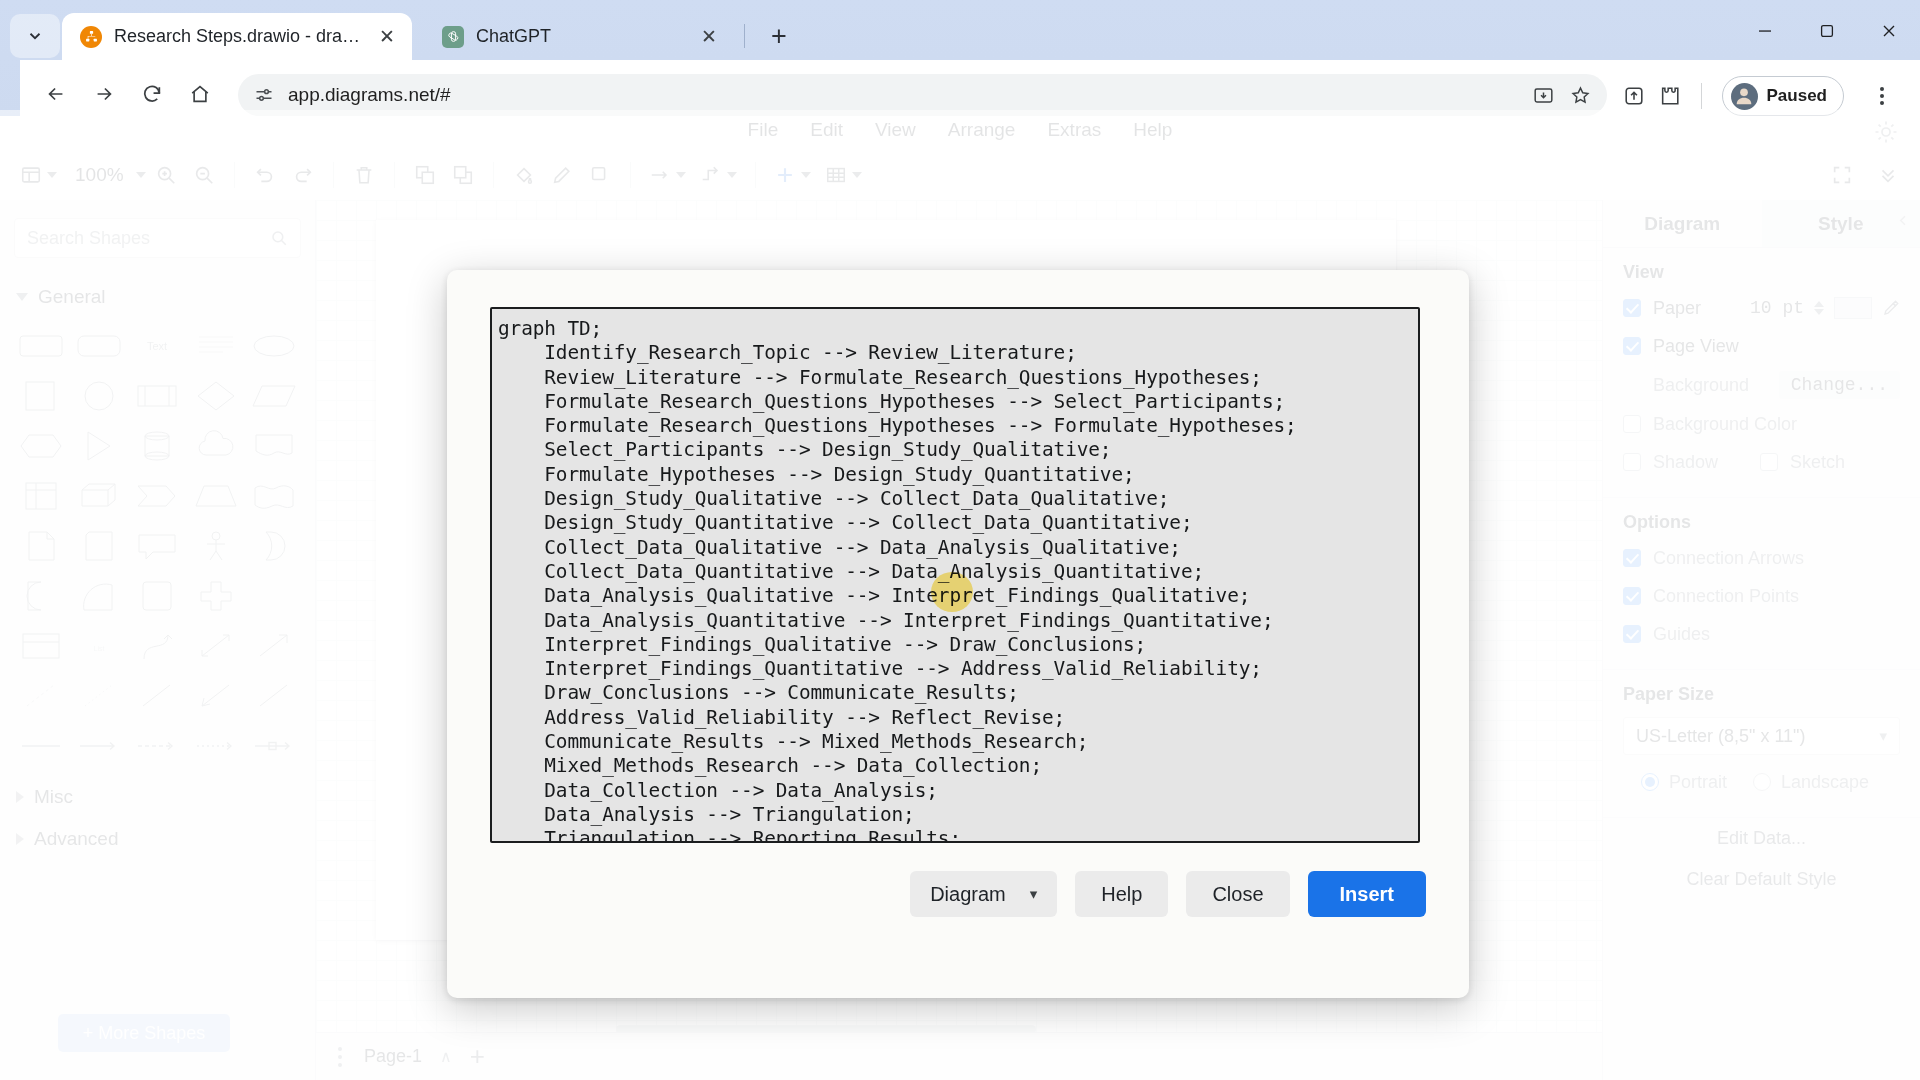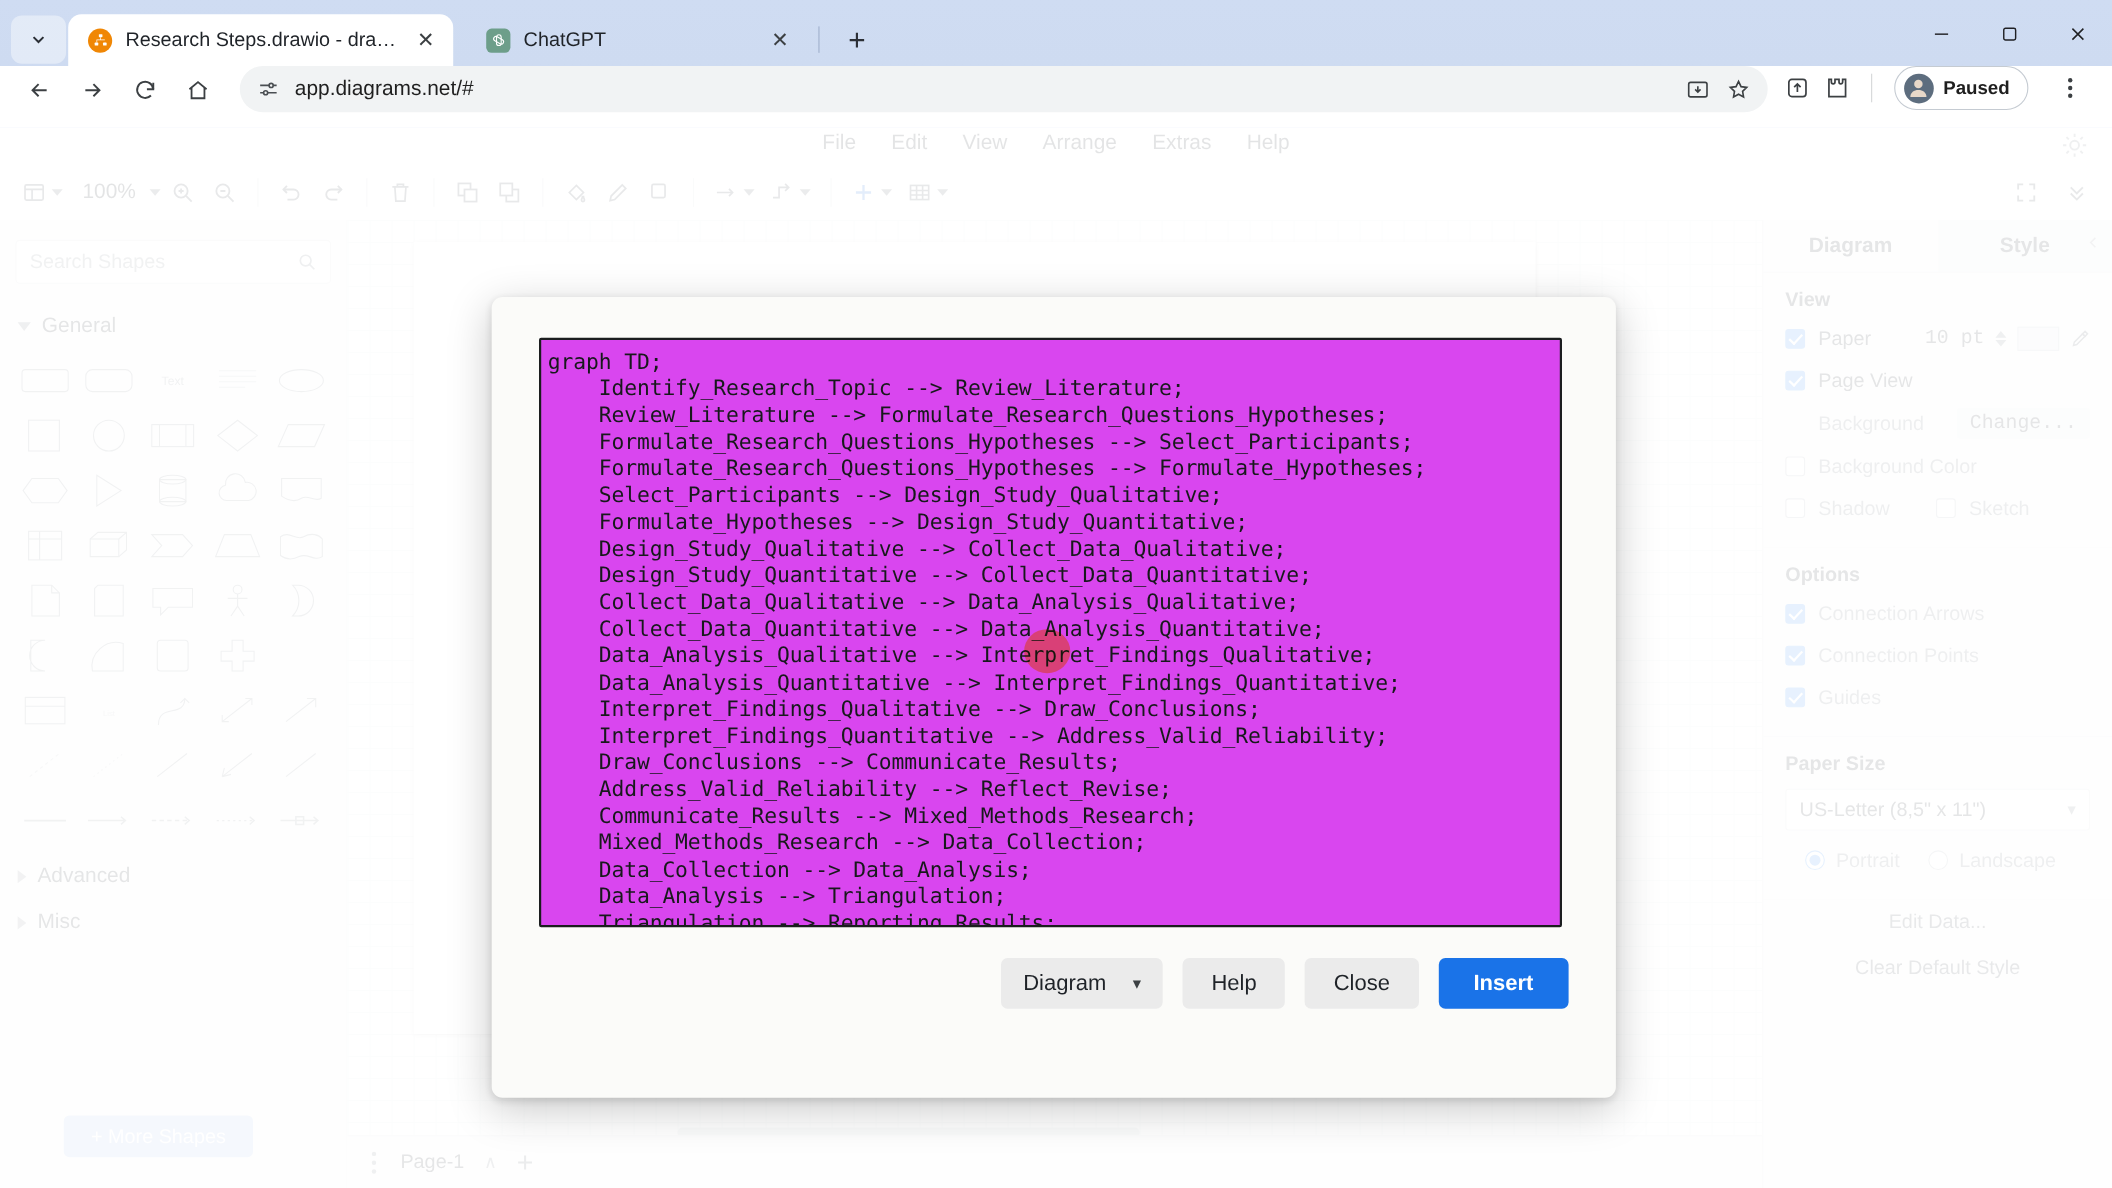--- a/index.html
+++ b/index.html
@@ -104,23 +104,24 @@
     display: flex; align-items: center; justify-content: center;
     cursor: pointer;
     color: #202124;
   }
   .win-btn svg { width: 14px; height: 14px; }
 
   .toolbar-row {
     height: 56px;
     background: #ffffff;
     display: flex;
-    align-items: flex-start;
+    align-items: flex-end;
     padding: 0 14px;
     gap: 4px;
+    margin-left: 20px;
   }
   .nav-btn {
     width: 44px; height: 44px;
     display: flex; align-items: center; justify-content: center;
     border-radius: 50%;
     cursor: pointer;
     color: #3c4043;
   }
   .nav-btn svg { width: 22px; height: 22px; }
   .omnibox {
@@ -418,21 +419,21 @@
     border-radius: 10px;
     box-shadow: 0 10px 40px rgba(0,0,0,0.22), 0 2px 8px rgba(0,0,0,0.12);
     z-index: 100;
     padding: 37px 43px 0 43px;
   }
   .code-box {
     width: 930px;
     height: 536px;
     border: 2px solid #1b1d1f;
     border-radius: 2px;
-    background: #d946ef;
+    background: #e5e5e5;
     overflow: hidden;
     position: relative;
     padding: 8px 4px 0 6px;
   }
   .code-text {
     font-family: "DejaVu Sans Mono", "Liberation Mono", monospace;
     font-size: 19.4px;
     line-height: 24.3px;
     color: #17191b;
     white-space: pre;
@@ -985,25 +986,25 @@
         <div class="shape-cell">
             <svg viewBox="0 0 46 34" fill="none" stroke="#9aa0a6" stroke-width="1.4">
               <path d="M4 17h34M34 13.5l4 3.5-4 3.5"></path>
               <rect x="18" y="13.5" width="7" height="7"></rect>
             </svg>
           </div>
       </div>
 
       <div class="sec-head">
         <span class="tri-right"></span>
-        <span>Advanced</span>
+        <span>Misc</span>
       </div>
       <div class="sec-head">
         <span class="tri-right"></span>
-        <span>Misc</span>
+        <span>Advanced</span>
       </div>
 
       <div class="more-shapes">+ More Shapes</div>
     </div>
 
     <div class="canvas-area">
       <div class="canvas-grid"></div>
       <div class="page-sheet"></div>
       <div class="hscroll"></div>
       <div class="statusbar">

